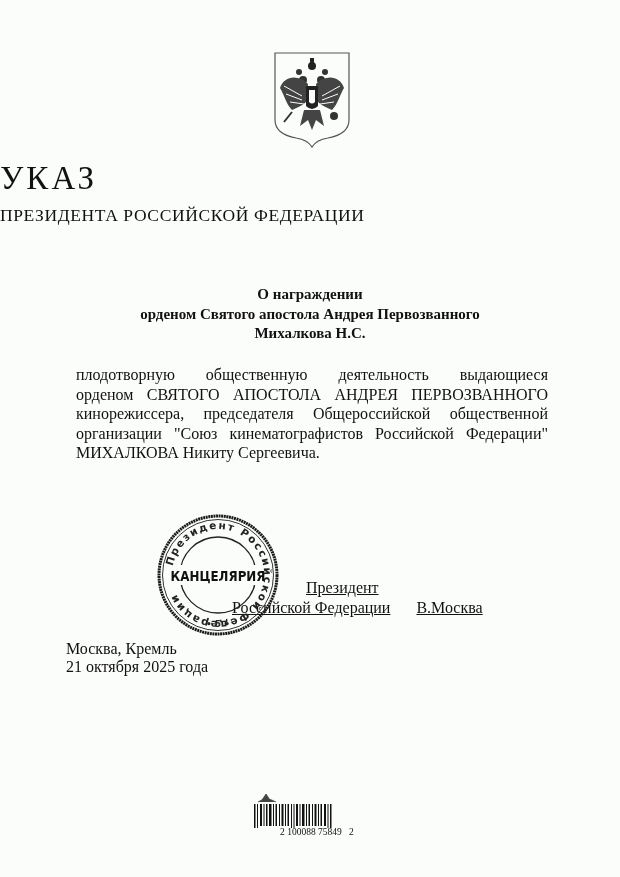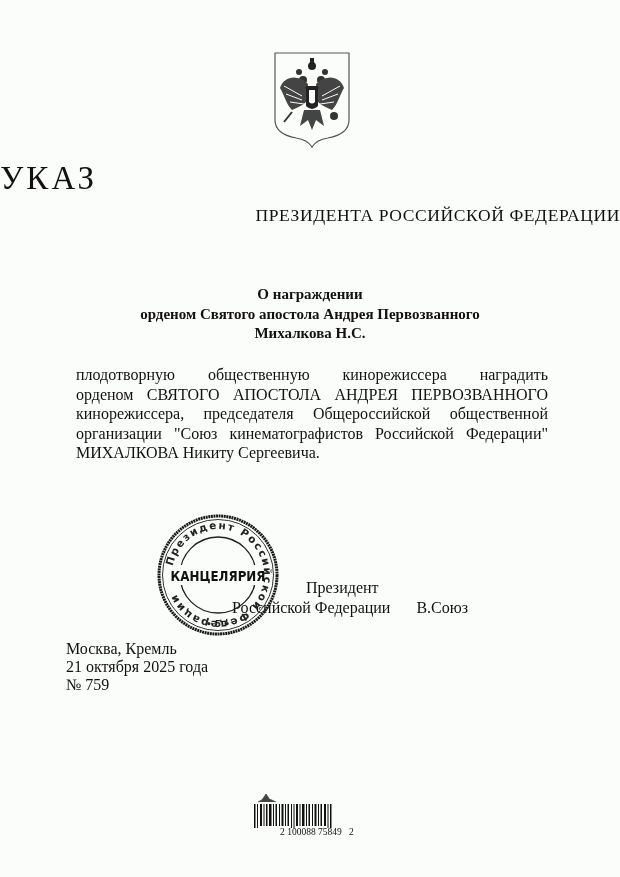--- a/index.html
+++ b/index.html
@@ -11,42 +11,42 @@
       font-family: "Liberation Serif", "DejaVu Serif", serif;
       color: #111;
     }
     .abs { position: absolute; }
     #emblem { left: 272px; top: 50px; width: 80px; height: 100px; }
     #title {
       left: 0; width: 620px; top: 158px; text-align: left;
       font-size: 33px; letter-spacing: 3px; line-height: 40px;
     }
     #subtitle {
-      left: 0; width: 620px; top: 203px; text-align: right;
+      left: 0; width: 620px; top: 203px; text-align: left;
       font-size: 17.5px; letter-spacing: 0.6px; line-height: 24px;
     }
     #heading {
       left: 0; width: 620px; top: 285px; text-align: center;
       font-weight: bold; font-size: 15px; line-height: 19.5px;
     }
     #heading div { display: block; }
     #body-text {
       left: 76px; width: 472px; top: 365px;
       font-size: 16px; line-height: 19.6px;
     }
     .jline {
       display: block; text-align: justify; text-align-last: justify;
       white-space: nowrap; height: 19.6px;
     }
     .jline.first { padding-left: 38px; }
     .jline.last { text-align-last: left; }
     #sign {
       left: 232px; top: 578px; font-size: 16px; line-height: 20px;
     }
-    #sign .row { display: flex; }
+    #sign .row { display: flex; text-decoration: underline; }
     #sign .pos1 { padding-left: 74px; }
     #sign .name { margin-left: 26px; }
     #place {
       left: 66px; top: 640px; font-size: 16px; line-height: 18px;
     }
     #stamp { left: 156px; top: 513px; width: 124px; height: 124px; }
     #barcode { left: 246px; top: 790px; width: 120px; height: 50px; }
     #barcode-digits {
       left: 244px; top: 827px; width: 130px; font-size: 9.5px;
       font-family: "Liberation Serif", serif; white-space: pre; margin-left: 36px;
@@ -82,34 +82,34 @@
 <div id="title" class="abs">УКАЗ</div>
 <div id="subtitle" class="abs">ПРЕЗИДЕНТА РОССИЙСКОЙ ФЕДЕРАЦИИ</div>
 
 <div id="heading" class="abs">
   <div>О награждении</div>
   <div>орденом Святого апостола Андрея Первозванного</div>
   <div>Михалкова Н.С.</div>
 </div>
 
 <div id="body-text" class="abs">
-  <span class="jline">плодотворную общественную кинорежиссера наградить</span>
+  <span class="jline">плодотворную общественную деятельность выдающиеся</span>
   <span class="jline">орденом СВЯТОГО АПОСТОЛА АНДРЕЯ ПЕРВОЗВАННОГО</span>
   <span class="jline">кинорежиссера, председателя Общероссийской общественной</span>
   <span class="jline">организации "Союз кинематографистов Российской Федерации"</span>
   <span class="jline last">МИХАЛКОВА Никиту Сергеевича.</span>
 </div>
 
 <div id="sign" class="abs">
   <div class="row">
       <span class="pos1">Президент</span>
     </div>
   <div class="row">
     <span>Российской Федерации</span>
-    <span class="name">В.Союз</span>
+    <span class="name">В.Москва</span>
   </div>
 </div>
 
 <svg id="stamp" class="abs" viewBox="0 0 124 124">
   <defs>
     <path id="ringpath" d="M62 62 m-46 0 a46 46 0 1 1 92 0 a46 46 0 1 1 -92 0"></path>
   </defs>
   <circle cx="62" cy="62" r="59" fill="none" stroke="#1a1a1a" stroke-width="3" stroke-dasharray="2 0.6"></circle>
   <circle cx="62" cy="62" r="55.5" fill="none" stroke="#333" stroke-width="1"></circle>
   <circle cx="62" cy="62" r="38" fill="none" stroke="#222" stroke-width="1.3"></circle>
@@ -117,21 +117,20 @@
     <textPath href="#ringpath" startOffset="3%">Президент Российской Федерации</textPath>
   </text>
   <rect x="18" y="52" width="88" height="20" fill="#fbfdfa"></rect>
   <text x="62" y="68" text-anchor="middle" font-family="DejaVu Sans, sans-serif" font-size="14" font-weight="bold" fill="#111" transform="scale(0.85 1) translate(11 0)">КАНЦЕЛЯРИЯ</text>
   <text x="62" y="114" text-anchor="middle" font-family="DejaVu Sans, sans-serif" font-size="9" font-weight="bold" fill="#222">• 5 •</text>
 </svg>
 
 <div id="place" class="abs">
   <div>Москва, Кремль</div>
   <div>21 октября 2025 года</div>
-  <div>№ 759</div>
 </div>
 
 <svg id="barcode" class="abs" viewBox="0 0 120 50">
   <path d="M16 10 L20 4 L24 10 Z M12 12 Q20 6 30 12" fill="#444" stroke="#444" stroke-width="0.8"></path>
   <g fill="#111">
     <rect x="8" y="14" width="1.5" height="24"></rect>
       <rect x="11" y="14" width="1" height="24"></rect>
     <rect x="14" y="14" width="2" height="22"></rect>
       <rect x="17.5" y="14" width="1" height="22"></rect>
     <rect x="20" y="14" width="1.5" height="22"></rect>

